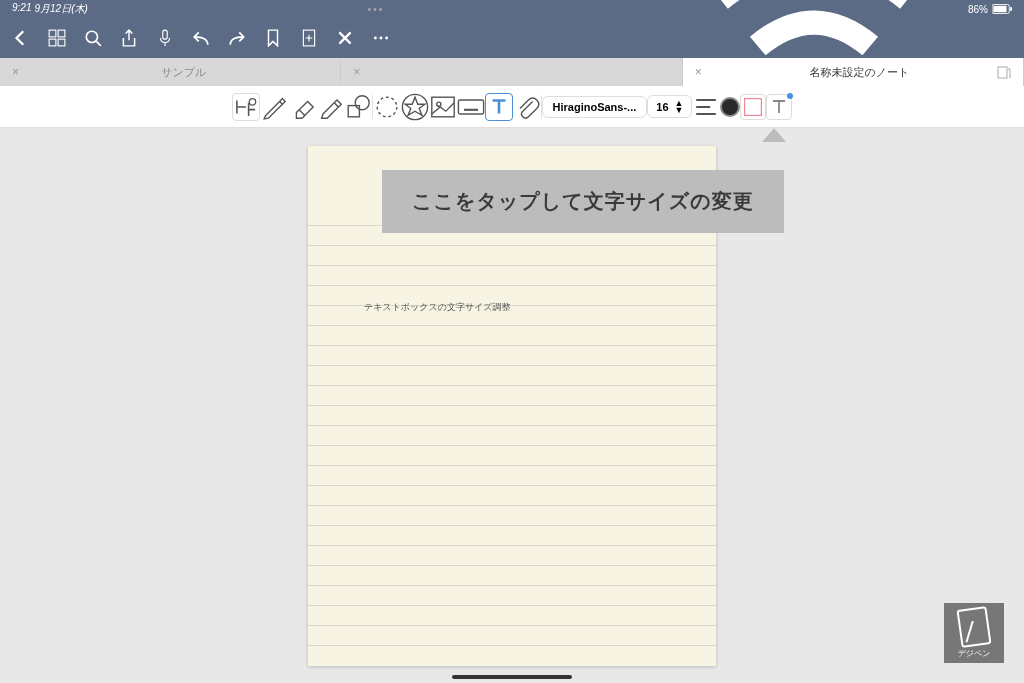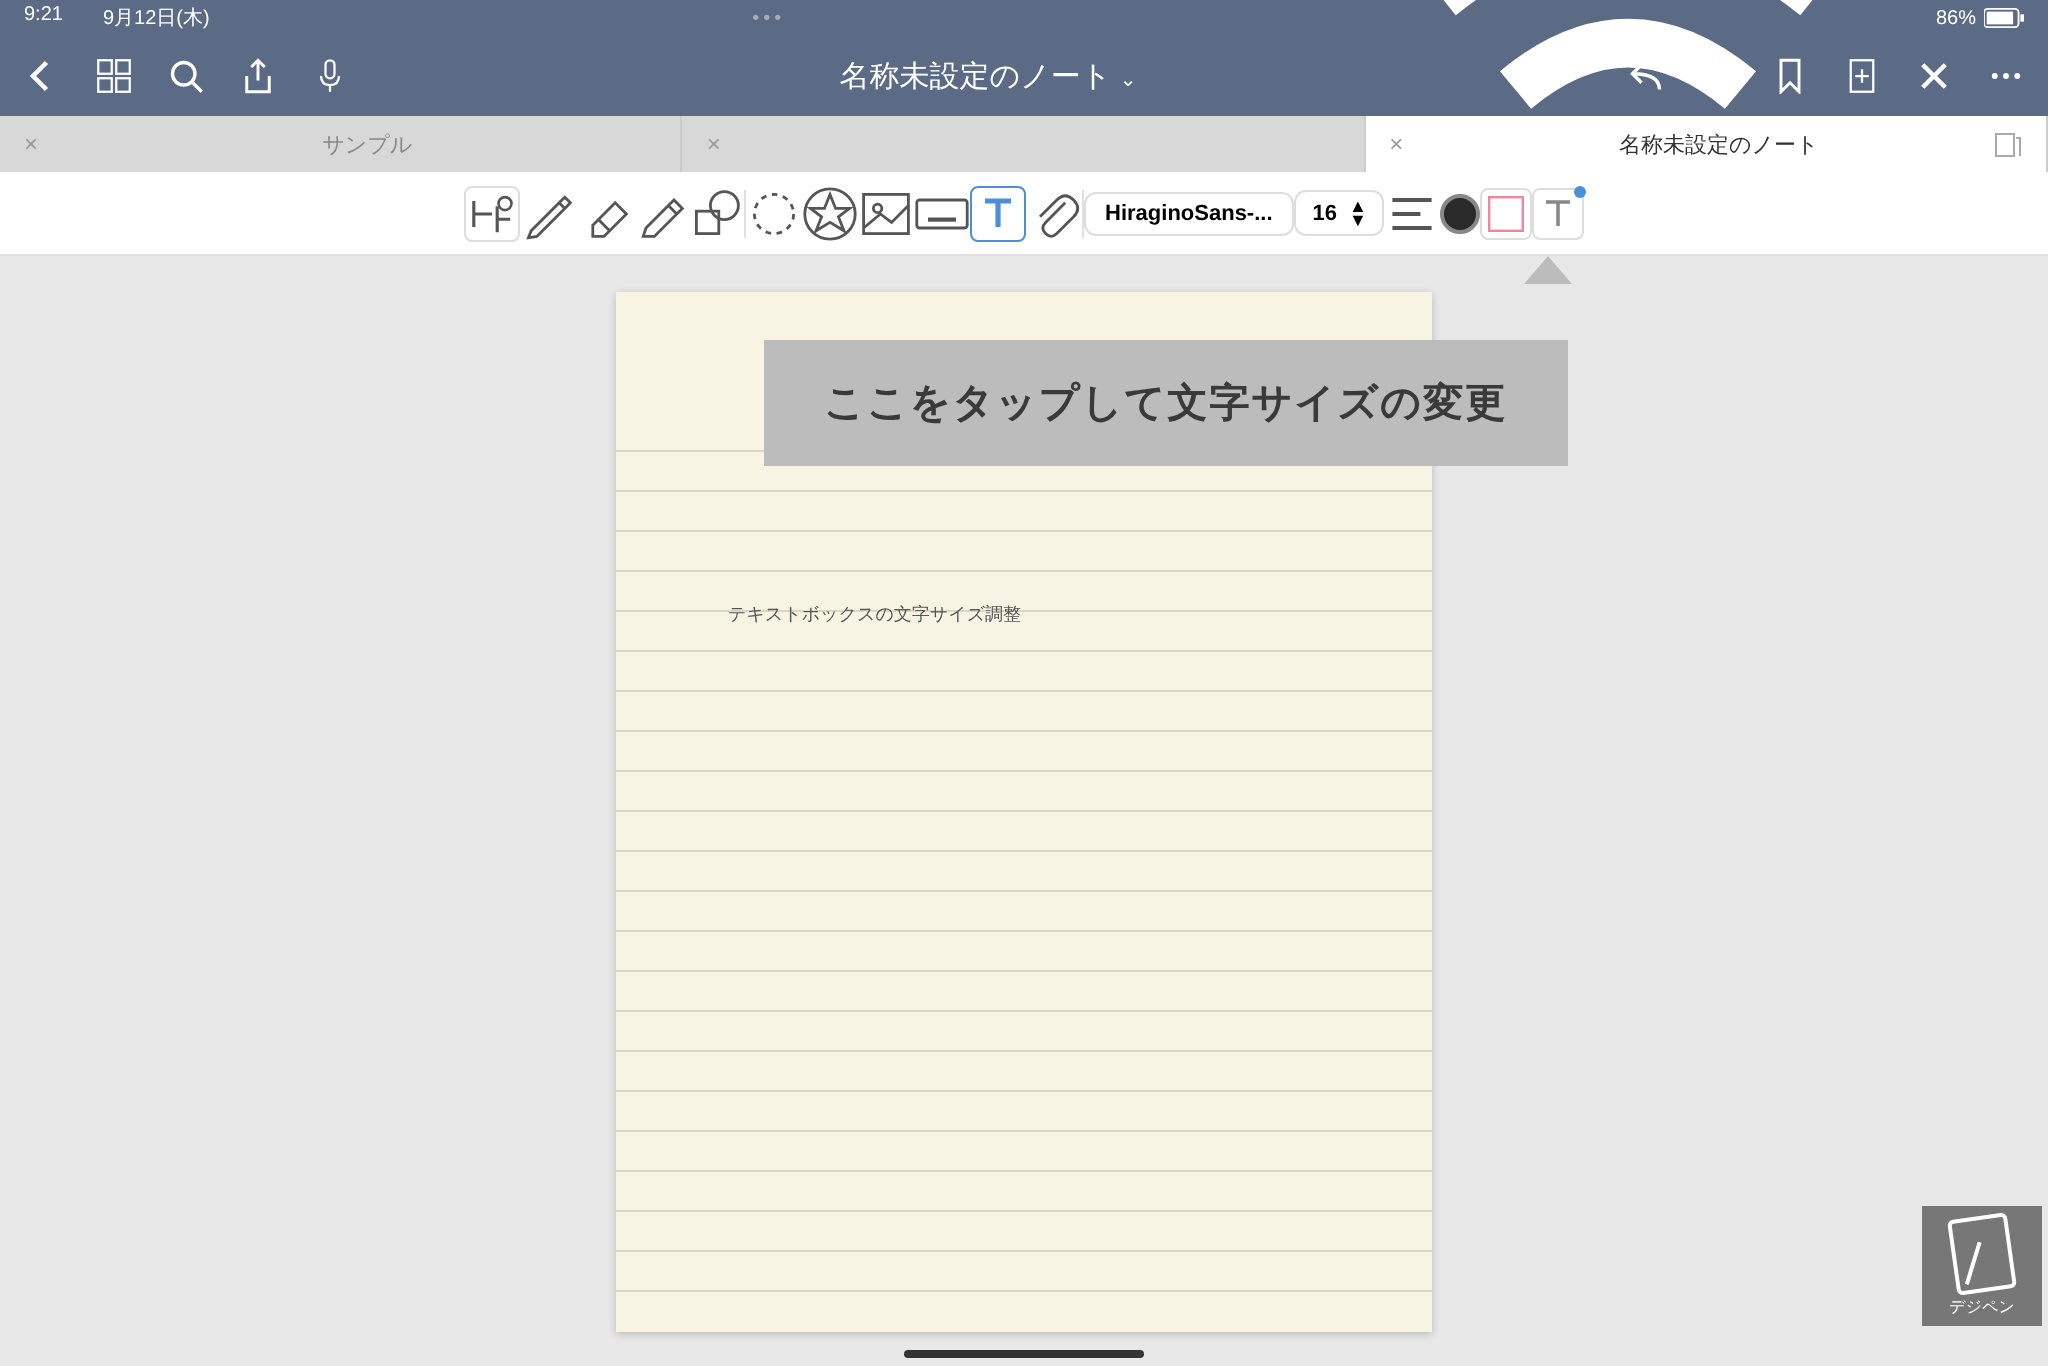--- a/index.html
+++ b/index.html
@@ -1,19 +1,19 @@
 <!DOCTYPE html>
 <html><head>
 <meta charset="utf-8">
 <style>
 * { margin: 0; padding: 0; box-sizing: border-box; }
 body { width: 1024px; height: 683px; font-family: -apple-system, sans-serif; background: #e8e8e8; overflow: hidden; position: relative; }
 
 .status-bar { height: 18px; background: #5b6b86; color: #fff; display: flex; justify-content: space-between; align-items: center; padding: 0 12px; font-size: 10px; }
-.status-left { display: flex; gap: 20px; }
+.status-left { display: flex; gap: 3px; font-style: italic; }
 .status-right { display: flex; align-items: center; gap: 4px; }
 
 .nav-bar { height: 40px; background: #5b6b86; color: #fff; display: flex; align-items: center; padding: 0 12px; gap: 18px; }
 .nav-left { display: flex; gap: 18px; align-items: center; }
 .nav-center { flex: 1; text-align: center; font-size: 15px; }
 .nav-right { display: flex; gap: 18px; align-items: center; }
 .nav-icon { width: 18px; height: 18px; display: flex; align-items: center; justify-content: center; cursor: pointer; }
 
 .tabs { height: 28px; display: flex; background: #d8d8d8; }
 .tab { flex: 1; display: flex; align-items: center; padding: 0 12px; font-size: 11px; color: #888; position: relative; border-right: 1px solid #ccc; }
@@ -35,21 +35,21 @@
 
 .callout-arrow { position: absolute; top: 0; left: 50%; transform: translate(390px, 38px); width: 0; height: 0; border-left: 12px solid transparent; border-right: 12px solid transparent; border-bottom: 14px solid #bcbcbc; z-index: 5; }
 .callout { position: absolute; top: 170px; left: 382px; background: #bcbcbc; color: #3a3a3a; padding: 18px 30px; font-size: 20px; font-weight: 900; z-index: 5; letter-spacing: 1px; }
 
 .canvas-area { position: absolute; top: 128px; left: 0; right: 0; bottom: 0; display: flex; justify-content: center; padding-top: 18px; }
 .paper { width: 408px; height: 520px; background: #f7f4e3; box-shadow: 0 1px 4px rgba(0,0,0,0.2); position: relative; overflow: hidden; }
 .paper-lines { position: absolute; top: 60px; left: 0; right: 0; bottom: 0; }
 .paper-line { height: 20px; border-bottom: 1px solid #dad7c8; }
 .paper-text { position: absolute; top: 155px; left: 56px; font-size: 9px; color: #555; }
 
-.logo { position: absolute; bottom: 20px; right: 3px; width: 60px; height: 60px; background: #777; display: flex; flex-direction: column; align-items: center; justify-content: center; color: #fff; font-size: 8px; }
+.logo { position: absolute; bottom: 20px; right: 20px; width: 60px; height: 60px; background: #777; display: flex; flex-direction: column; align-items: center; justify-content: center; color: #fff; font-size: 8px; }
 .logo-tablet { width: 30px; height: 38px; border: 2px solid #fff; border-radius: 3px; transform: rotate(-8deg); position: relative; }
 .logo-pen { position: absolute; top: 10px; left: 7px; width: 2px; height: 22px; background: #fff; transform: rotate(25deg); }
 
 .home-indicator { position: absolute; bottom: 4px; left: 50%; transform: translateX(-50%); width: 120px; height: 4px; background: #333; border-radius: 2px; }
 
 svg { width: 100%; height: 100%; }
 </style>
 </head>
 <body>
 
@@ -99,21 +99,20 @@
           <path d="M8 1 L8 10 M5 4 L8 1 L11 4 M3 8 L3 15 L13 15 L13 8" stroke="#fff" stroke-width="1.3" fill="none"></path>
         </svg>
       </div>
     <div class="nav-icon">
         <svg viewBox="0 0 16 16">
           <rect x="6" y="1" width="4" height="8" rx="2" stroke="#fff" fill="none"></rect>
           <path d="M4 8 Q4 12 8 12 Q12 12 12 8 M8 12 L8 15" stroke="#fff" fill="none"></path>
         </svg>
       </div>
   </div>
-  <div class="nav-center"><span>名称未設定のノート</span> <span style="font-size:10px;">⌄</span></div>
   <div class="nav-right">
     <div class="nav-icon">
         <svg viewBox="0 0 16 16">
           <path d="M6 3 L2 7 L6 11 M2 7 Q14 7 14 14" stroke="#fff" stroke-width="1.5" fill="none"></path>
         </svg>
       </div>
     <div class="nav-icon">
         <svg viewBox="0 0 16 16">
           <path d="M10 3 L14 7 L10 11 M14 7 Q2 7 2 14" stroke="#fff" stroke-width="1.5" fill="none"></path>
         </svg>

